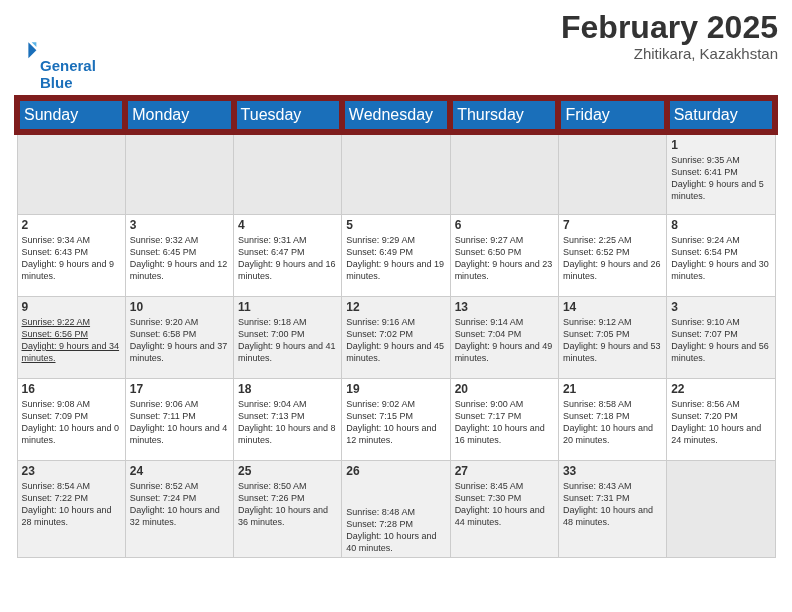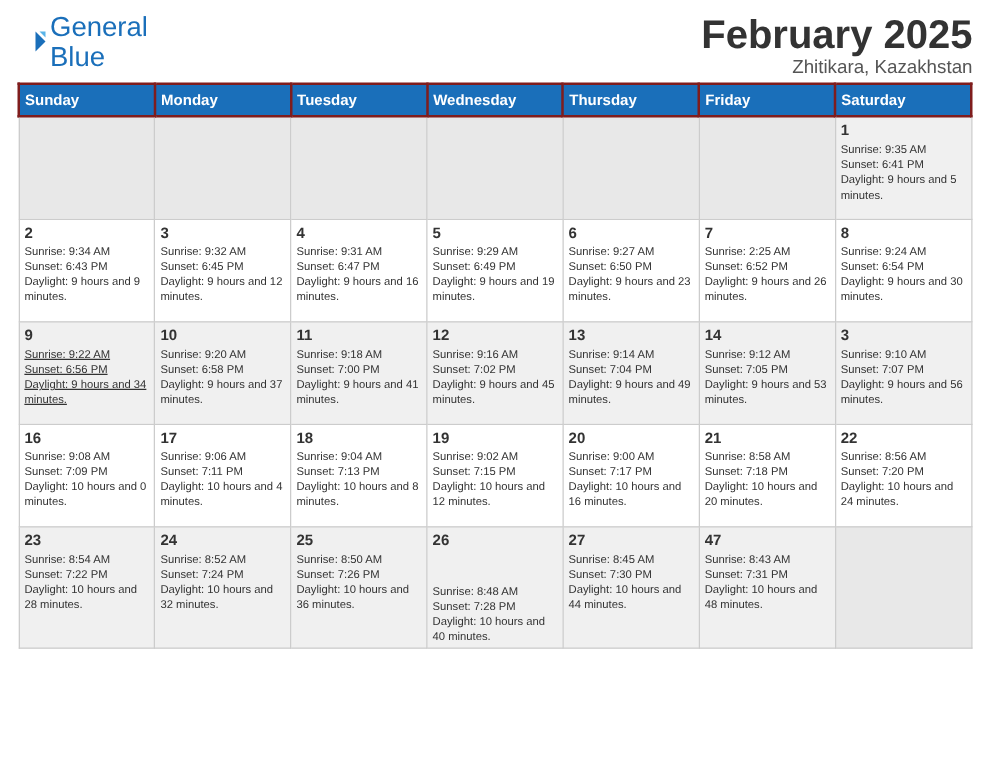--- a/index.html
+++ b/index.html
@@ -18,24 +18,25 @@
       display: flex;
       justify-content: space-between;
       align-items: flex-start;
       margin-bottom: 4px;
     }
     .logo {
       display: flex;
       align-items: center;
     }
     .logo-text {
-      font-size: 22px;
-      font-weight: normal;
+      font-size: 15px;
+      font-weight: bold;
       color: #333;
       line-height: 1.1;
+      margin-top: 48px;
     }
     .logo-text .blue { color: #1a6fba; }
     .logo-icon {
       width: 24px;
       height: 24px;
       margin-right: 2px;
     }
     .title-block {
       text-align: right;
     }
@@ -50,25 +51,25 @@
       color: #555;
     }
     .calendar {
       width: 100%;
       border-collapse: collapse;
       table-layout: fixed;
     }
     .calendar th {
       background: #1a6fba;
       color: #fff;
-      font-size: 12px;
-      font-weight: bold;
+      font-size: 16px;
+      font-weight: normal;
       padding: 5px 4px;
       text-align: left;
-      border: 2px solid #7f1d1d;
+      border: 6px solid #7f1d1d;
     }
     .calendar td {
       border: 1px solid #ccc;
       vertical-align: top;
       padding: 3px 4px;
       height: 82px;
       font-size: 9.5px;
       color: #333;
       background: #fff;
     }
@@ -298,21 +299,21 @@
 Sunset: 7:28 PM
 Daylight: 10 hours and 40 minutes.</div>
           </td>
           <td>
             <span class="day-number">27</span>
             <div class="day-info" style="white-space: pre-line;">Sunrise: 8:45 AM
 Sunset: 7:30 PM
 Daylight: 10 hours and 44 minutes.</div>
           </td>
           <td>
-            <span class="day-number">47</span>
+            <span class="day-number">33</span>
             <div class="day-info" style="white-space: pre-line;">Sunrise: 8:43 AM
 Sunset: 7:31 PM
 Daylight: 10 hours and 48 minutes.</div>
           </td>
           <td class="empty"></td>
         </tr>
       </tbody>
   </table>
 </div>
 

